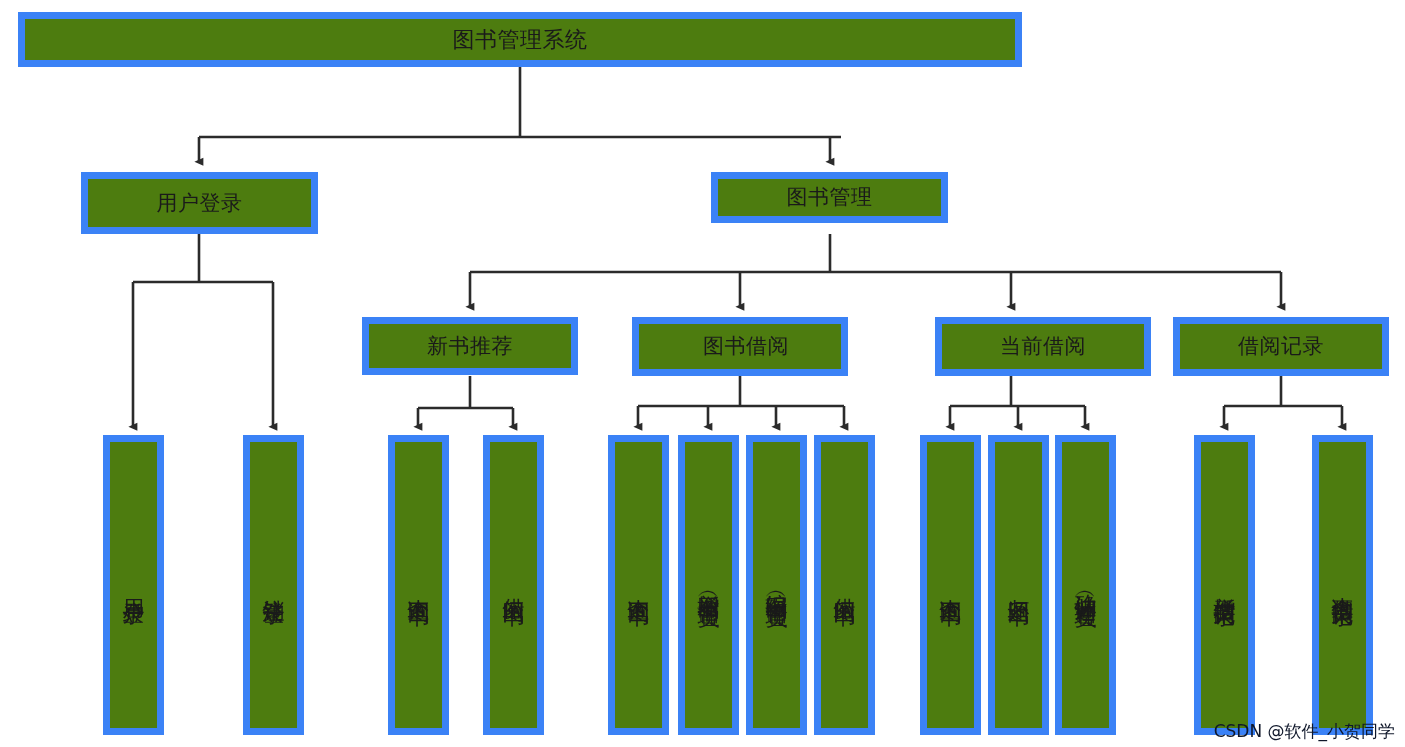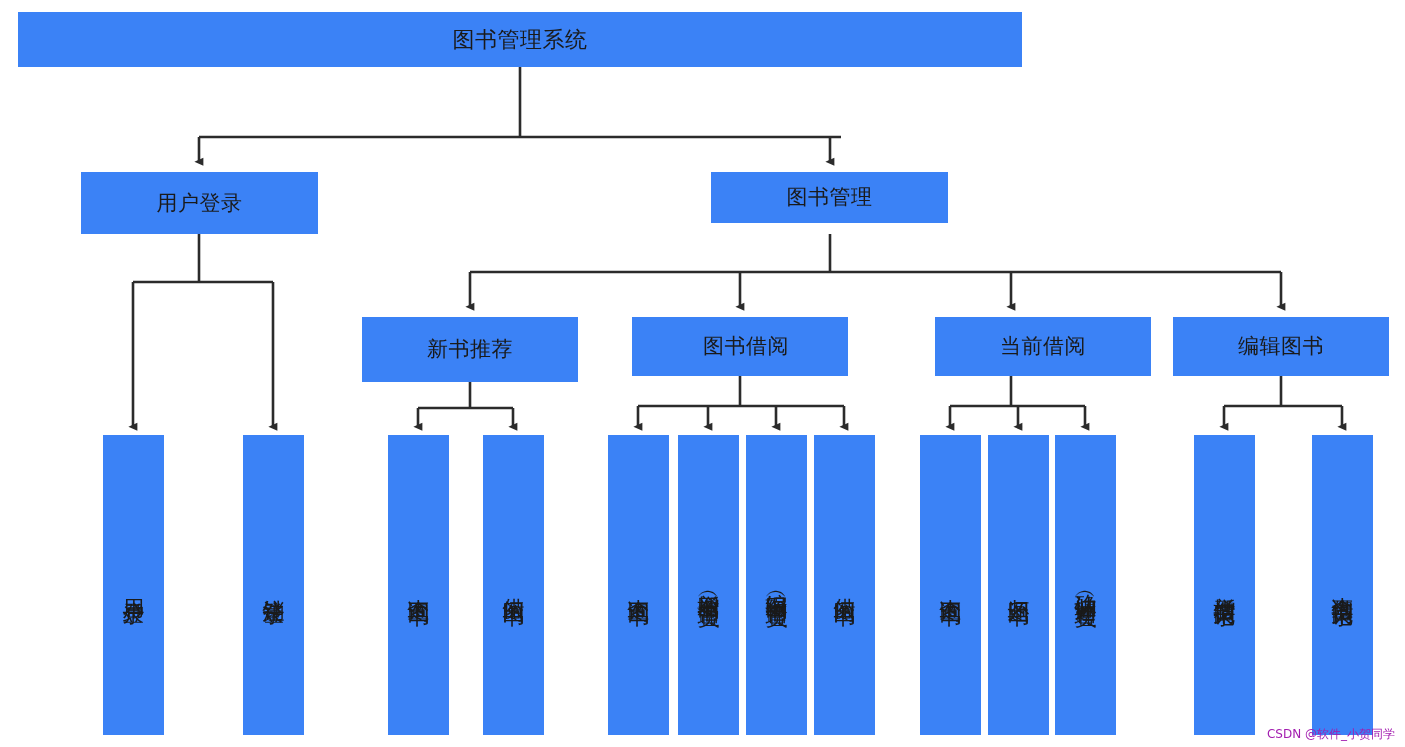--- a/index.html
+++ b/index.html
@@ -20,21 +20,21 @@
   #wires {
     position: absolute;
     left: 0; top: 0;
     width: 1405px;
     height: 747px;
     pointer-events: none;
   }
   .node {
     position: absolute;
     box-sizing: border-box;
-    background: #3b82f6;
+    background: #4d7c0f;
     border: 7px solid #3b82f6;
     display: flex;
     align-items: center;
     justify-content: center;
     z-index: 2;
   }
   .node .lbl {
     color: #1a1a1a;
     line-height: 1.05;
     text-align: center;
@@ -55,22 +55,22 @@
     writing-mode: vertical-rl;
     text-orientation: upright;
     font-size: 22px;
     letter-spacing: 2px;
     line-height: 1;
   }
   #watermark {
     position: absolute;
     right: 10px;
     bottom: 4px;
-    font-size: 12px;
-    color: #a21caf;
+    font-size: 17px;
+    color: #0f172a;
     z-index: 5;
     white-space: pre;
   }
 </style>
 </head>
 <body>
 
 <div id="canvas">
 
   <svg id="wires" viewBox="0 0 1405 747">
@@ -127,31 +127,31 @@
     <span class="lbl">图书管理系统</span>
   </div>
 
   <div class="node horiz" style="left:81px; top:172px; width:237px; height:62px;">
     <span class="lbl">用户登录</span>
   </div>
   <div class="node horiz" style="left:711px; top:172px; width:237px; height:51px;">
     <span class="lbl">图书管理</span>
   </div>
 
-  <div class="node horiz" style="left:362px; top:317px; width:216px; height:65px;">
+  <div class="node horiz" style="left:362px; top:317px; width:216px; height:58px;">
     <span class="lbl">新书推荐</span>
   </div>
   <div class="node horiz" style="left:632px; top:317px; width:216px; height:59px;padding-left:12px;">
     <span class="lbl">图书借阅</span>
   </div>
   <div class="node horiz" style="left:903px; top:317px; width:216px; height:59px;margin-left:32px;">
     <span class="lbl">当前借阅</span>
   </div>
   <div class="node horiz" style="left:1173px; top:317px; width:216px; height:59px;">
-    <span class="lbl">编辑图书</span>
+    <span class="lbl">借阅记录</span>
   </div>
 
   <div class="node vert" style="left:103px; top:435px; width:61px; height:300px;">
     <span class="lbl">用户登录</span>
   </div>
   <div class="node vert" style="left:243px; top:435px; width:61px; height:300px;">
     <span class="lbl">注销登录</span>
   </div>
 
   <div class="node vert" style="left:388px; top:435px; width:61px; height:300px;">

